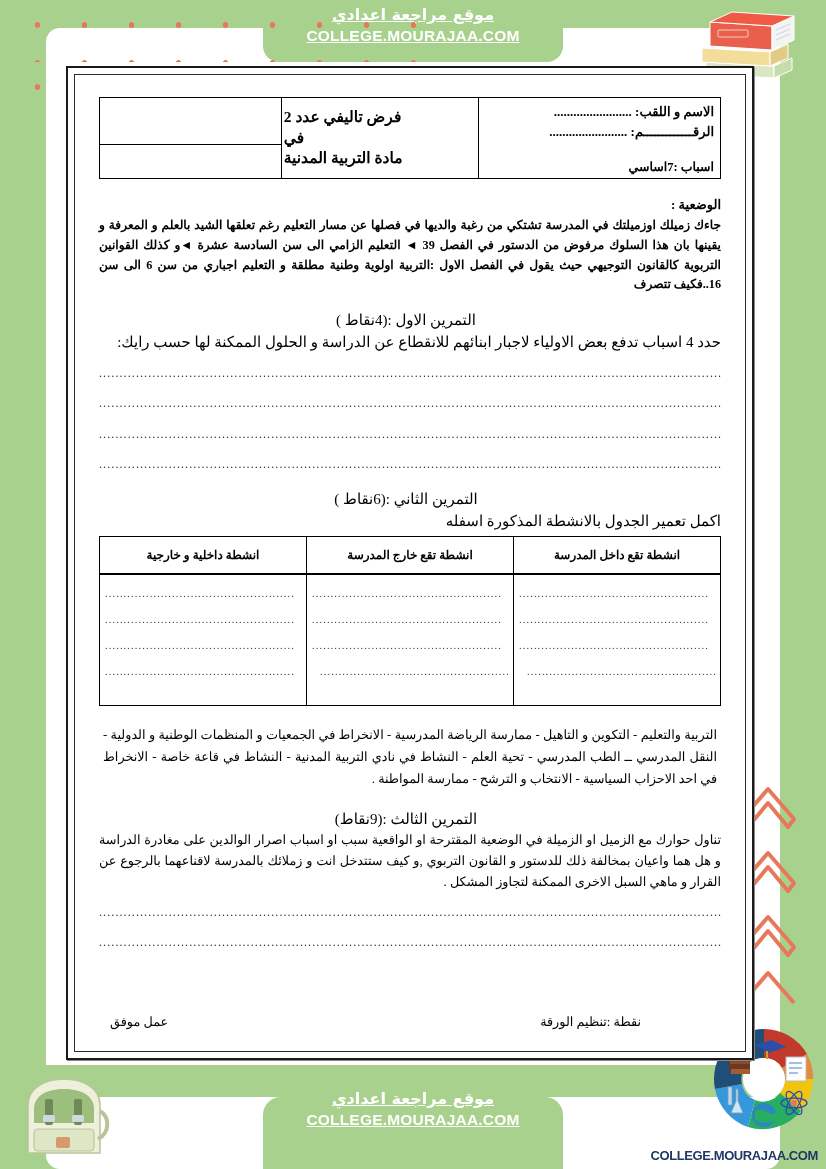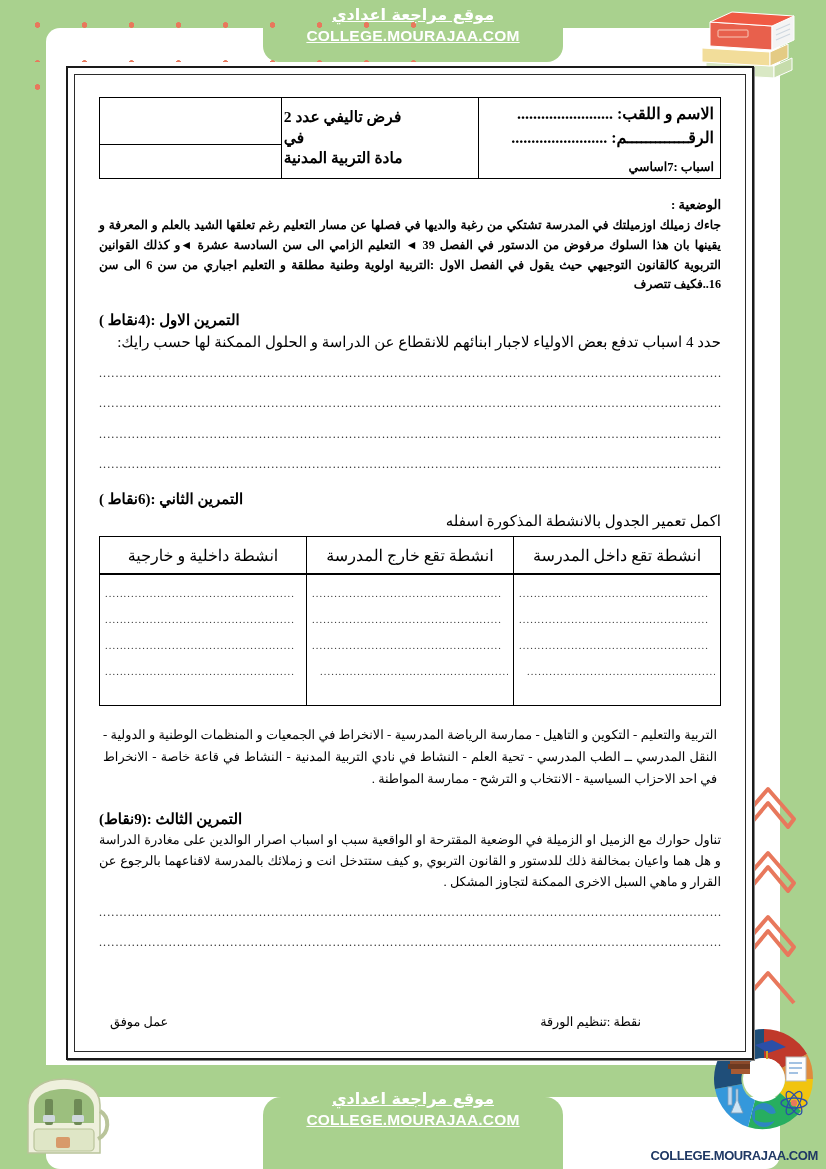--- a/index.html
+++ b/index.html
@@ -200,21 +200,21 @@
     font-weight: bold;
     font-size: 15.5px;
     line-height: 1.35;
     padding: 4px 2px !important;
   }
   .cell-blank { width: 30%; padding: 0 !important; }
   .blank-split { height: 46px; border-bottom: 1.6px solid #000; }
   .blank-split2 { height: 26px; }
 
   .ident-line {
-    font-size: 16px;
+    font-size: 13px;
     font-weight: bold;
     text-align: right;
     line-height: 1.5;
     white-space: nowrap;
   }
   .ident-class {
     font-size: 12.5px;
     font-weight: bold;
     text-align: right;
     position: absolute;
@@ -232,22 +232,22 @@
   .situation-body {
     text-align: justify;
     direction: rtl;
     font-weight: bold;
     font-size: 12.2px;
     line-height: 1.62;
     margin: 0 0 16px 0;
   }
 
   .ex-title {
-    text-align: left;
-    font-weight: bold;
+    text-align: center;
+    font-weight: normal;
     font-size: 15px;
     margin: 10px 8px 2px 0;
   }
   .ex-prompt {
     text-align: right;
     font-size: 15px;
     line-height: 1.5;
     margin: 0 0 4px 0;
   }
   .ex-prompt-just {
@@ -272,22 +272,22 @@
 
   
   table.acts {
     width: 100%;
     border-collapse: collapse;
     table-layout: fixed;
     margin: 4px 0 18px 0;
   }
   table.acts th {
     border: 1.4px solid #000;
-    font-size: 16px;
-    font-weight: normal;
+    font-size: 12px;
+    font-weight: bold;
     text-align: center;
     height: 32px;
     padding: 2px 4px;
   }
   table.acts td {
     border: 1.4px solid #000;
     border-top: 2px solid #000;
     height: 118px;
     vertical-align: top;
     padding: 6px 5px;

